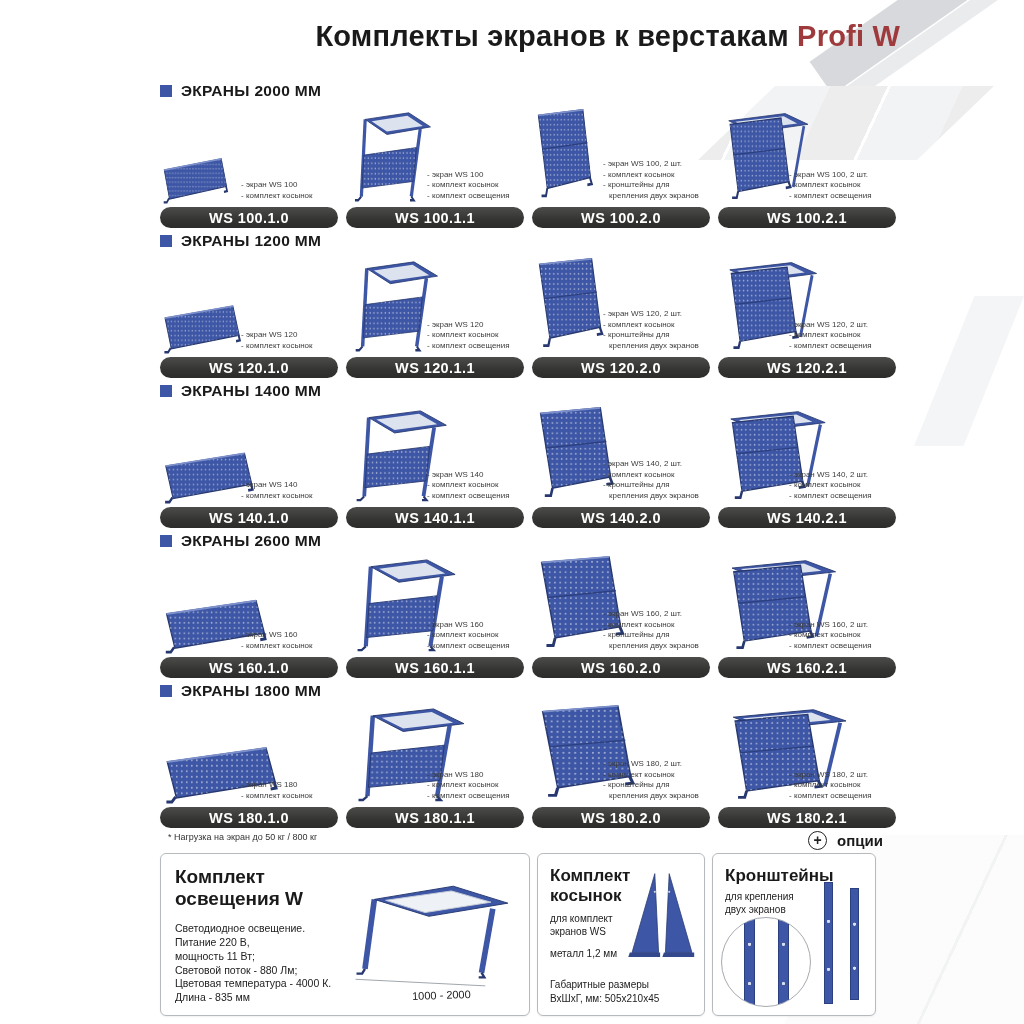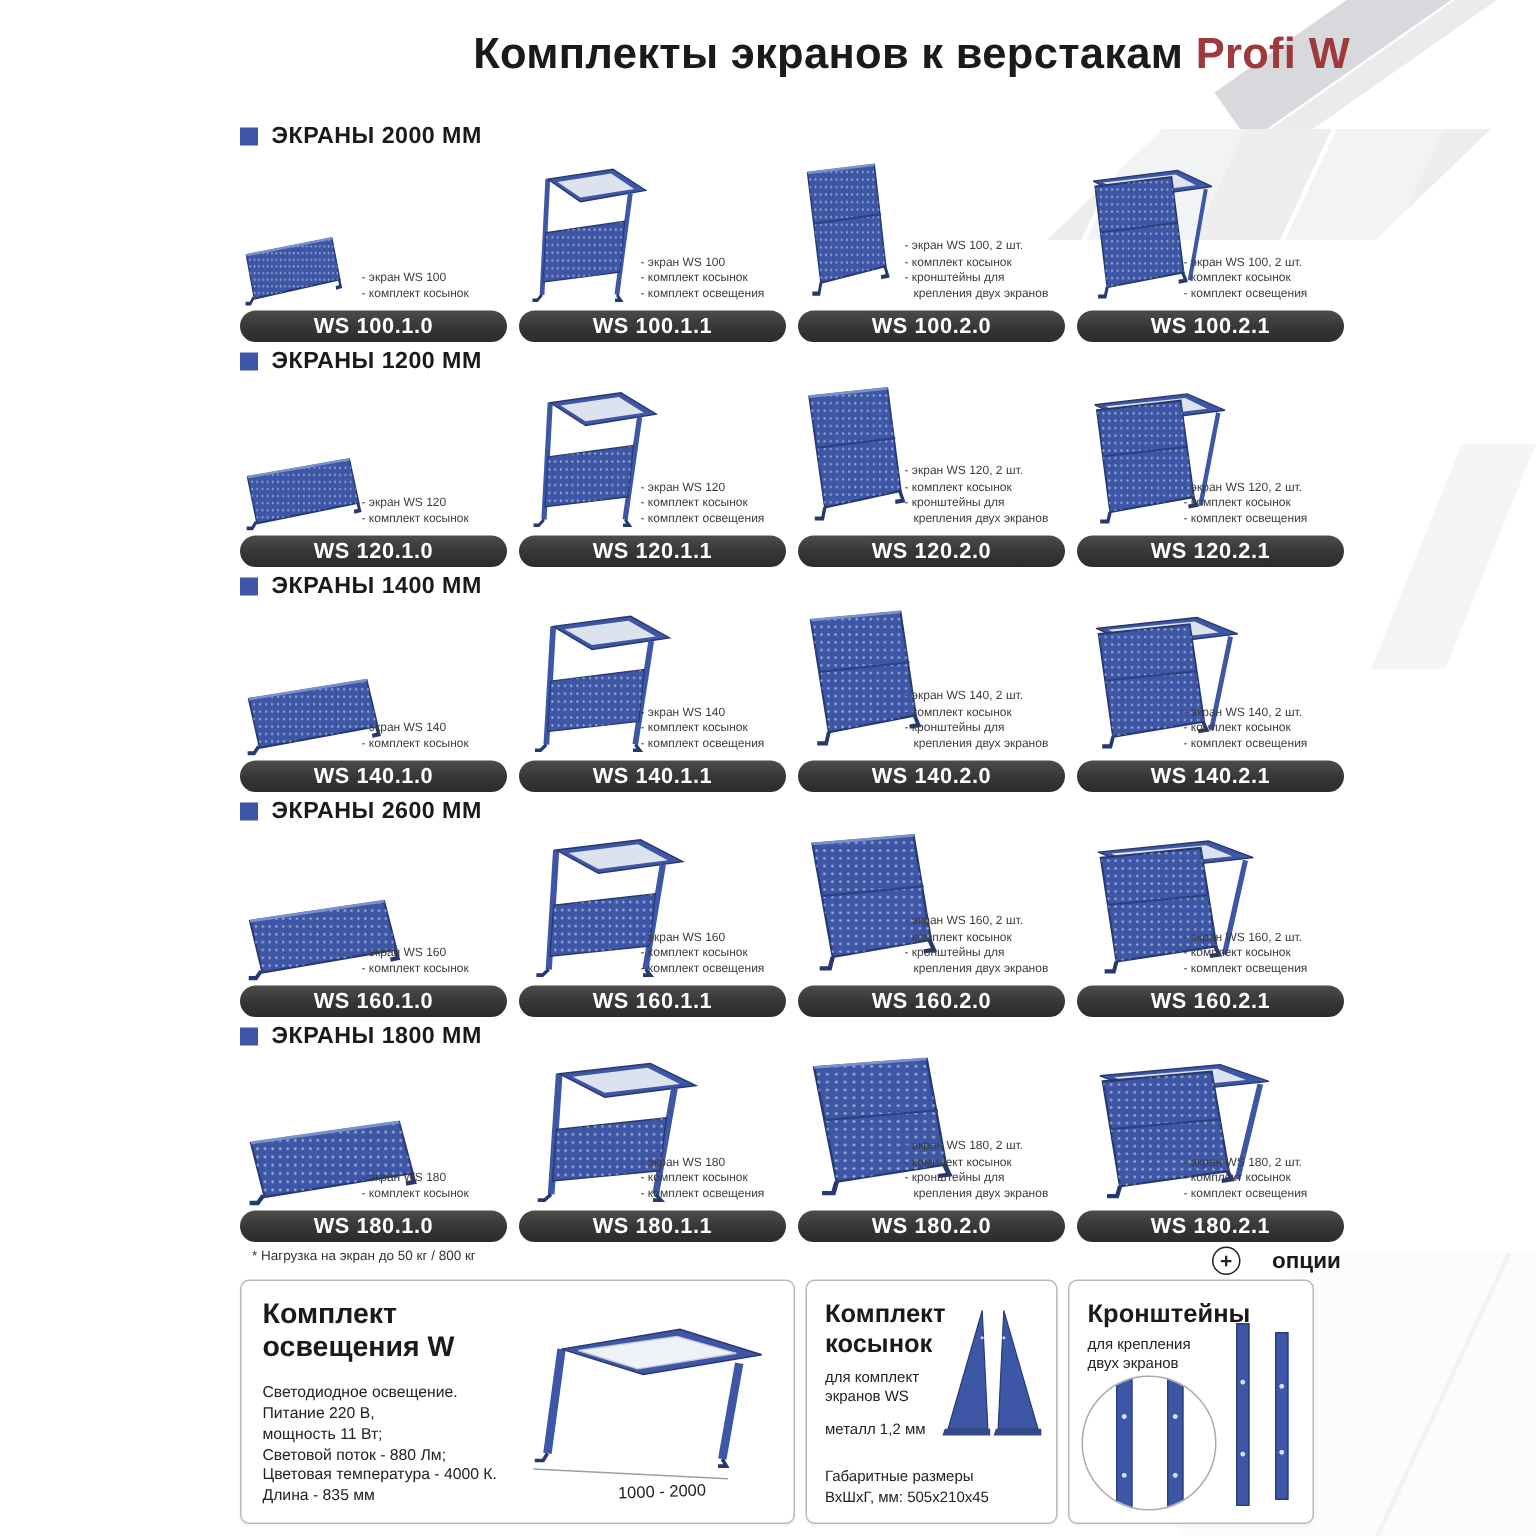--- a/index.html
+++ b/index.html
@@ -33,21 +33,21 @@
   .feats{position:absolute;right:1px;bottom:27px;width:96px;font-size:8px;line-height:1.3;color:#3c3c3c;}
   .feats.wide{width:106px;}
   .feat{padding-left:6px;text-indent:-6px;}
   .feat::before{content:"- ";}
   .code-bar{position:absolute;left:0;right:0;bottom:0;height:21px;border-radius:11px;
             background:linear-gradient(180deg,#4c4c4a 0%,#343432 60%,#2c2c2a 100%);
             color:#fff;font-size:14.5px;font-weight:bold;letter-spacing:.4px;
             display:flex;align-items:center;justify-content:center;}
   .footnote{position:absolute;left:168px;top:832px;z-index:1;font-size:9px;color:#333;}
   
-  .options{position:absolute;left:808px;top:831px;z-index:2;display:flex;align-items:center;gap:21px;}
+  .options{position:absolute;left:808px;top:831px;z-index:2;display:flex;align-items:center;gap:10px;}
   .plus-circle{width:17px;height:17px;border:1.6px solid #222;border-radius:50%;position:relative;flex:none;}
   .plus-circle::before{content:"+";position:absolute;left:50%;top:50%;transform:translate(-50%,-54%);
                        font-size:14px;font-weight:bold;color:#222;}
   .options-label{font-size:15px;font-weight:bold;}
   
   .boxes{position:absolute;left:160px;top:853px;z-index:1;display:flex;gap:7px;}
   .box{background:#fff;border:1px solid #b7babd;border-radius:6px;position:relative;height:163px;
        box-sizing:border-box;box-shadow:0 1px 2px rgba(0,0,0,.06);}
   .box1{width:370px;}
   .box2{width:168px;}

